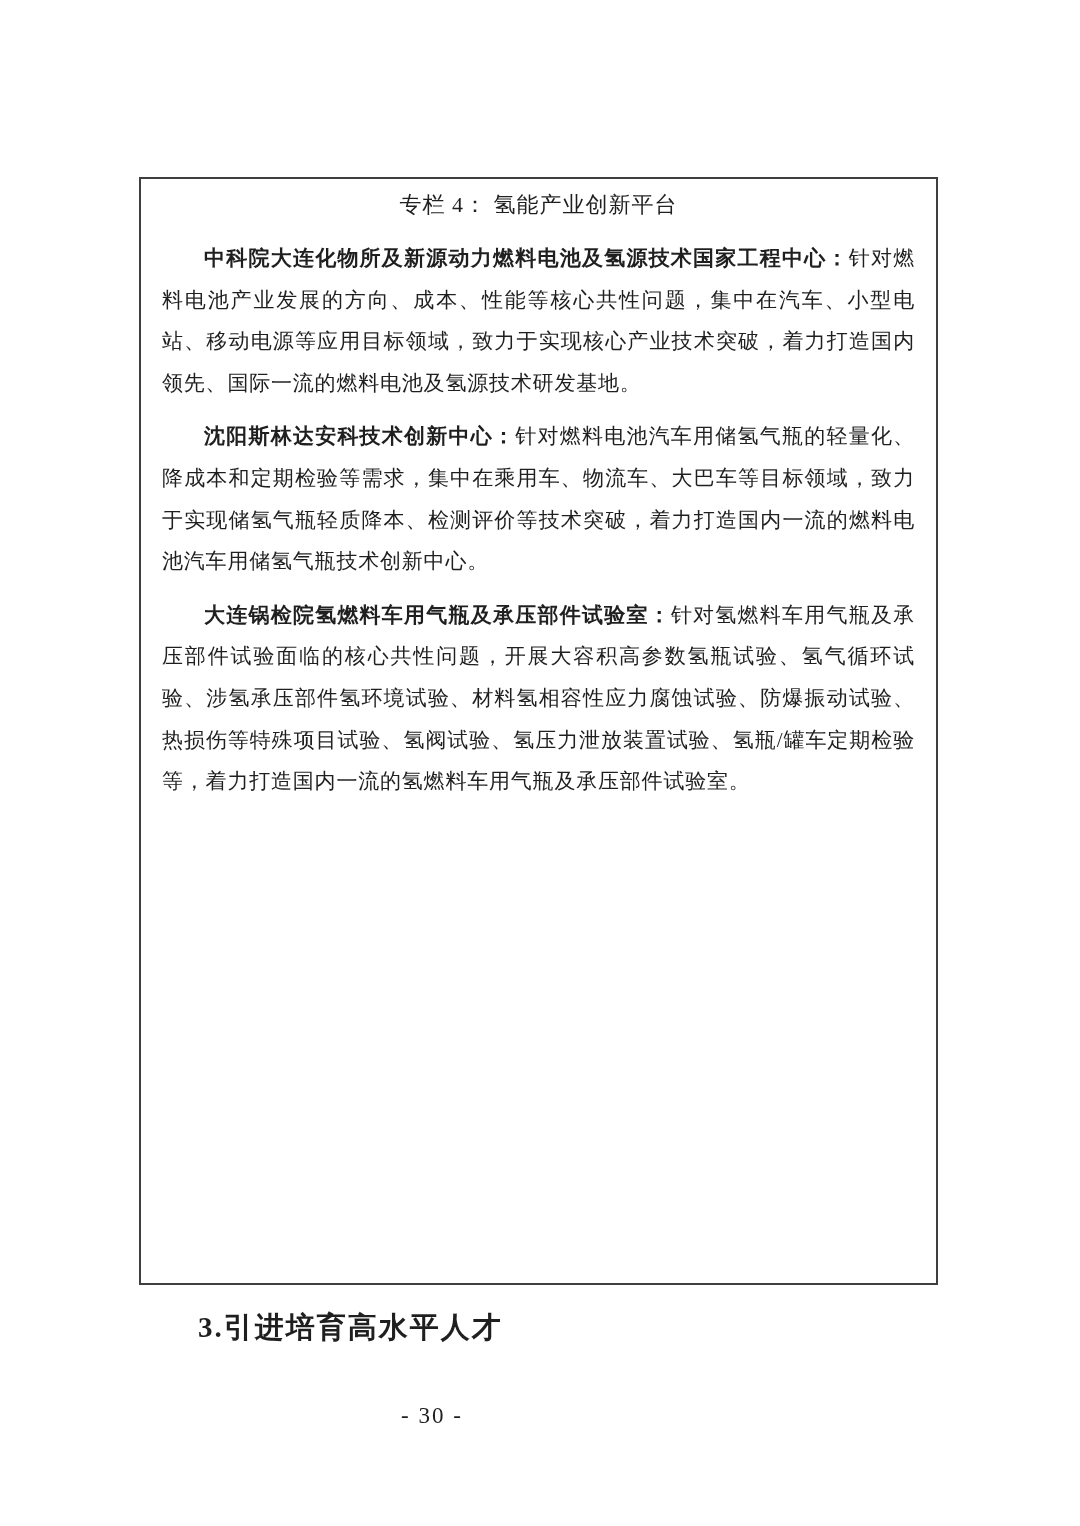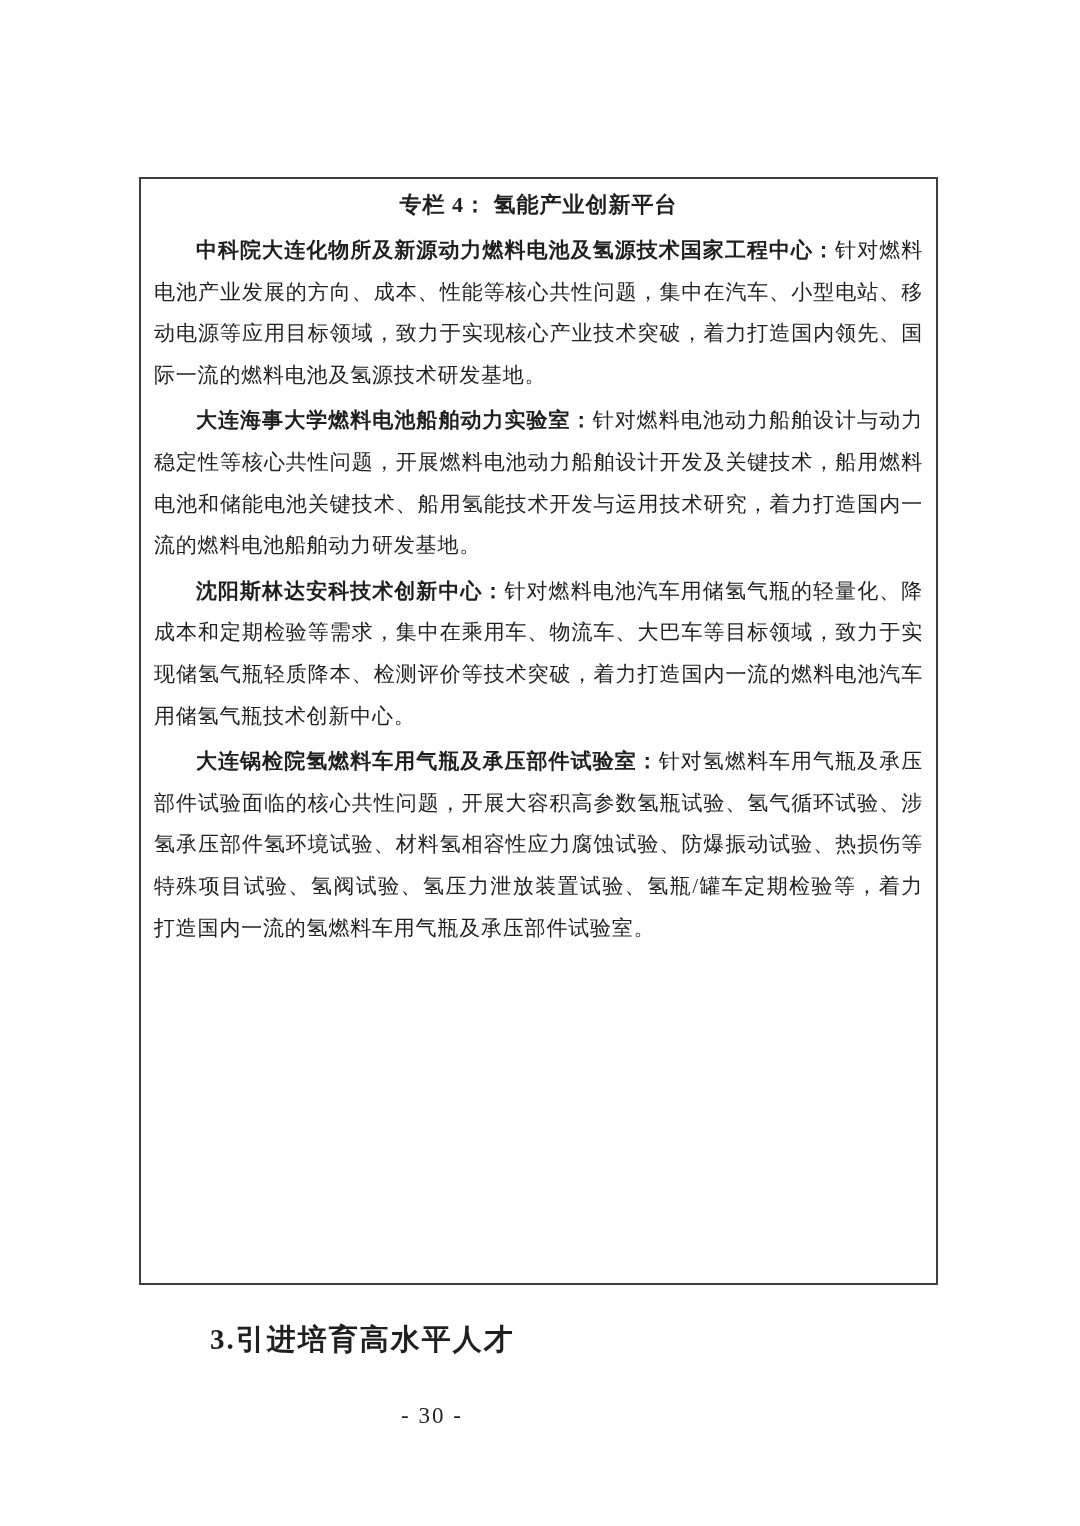--- a/index.html
+++ b/index.html
@@ -21,41 +21,41 @@
     width: 799px;
     height: 1108px;
     box-sizing: border-box;
     border: 2px solid #3f3f3f;
     padding: 5px 9px 8px 9px;
     overflow: hidden;
     background: #ffffff;
   }
   .panel-title {
     text-align: center;
-    font-weight: bold;
+    font-weight: normal;
     font-size: 22px;
     line-height: 42px;
     letter-spacing: 1px;
   }
   .para {
-    margin: 4px;
+    margin: 12px;
     font-size: 21px;
     line-height: 41.6px;
     text-indent: 2em;
     text-align: justify;
     letter-spacing: 0.8px;
   }
   .para .lead {
     font-weight: bold;
   }
   .section-heading {
     position: absolute;
     left: 198px;
     top: 1308px;
-    margin: 12px;
+    margin: 0;
     font-size: 29px;
     font-weight: bold;
     letter-spacing: 2px;
   }
   .page-number {
     position: absolute;
     top: 1403px;
     left: 0;
     width: 864px;
     text-align: center;
@@ -67,21 +67,20 @@
 <body>
 
 <div class="page">
 
   <div class="panel">
     <div class="panel-title">专栏 4： 氢能产业创新平台</div>
 
     <p class="para"><span class="lead">中科院大连化物所及新源动力燃料电池及氢源技术国家工程中心：</span><span>针对燃料电池产业发展的方向、成本、性能等核心共性问题，集中在汽车、小型电站、移动电源等应用目标领域，致力于实现核心产业技术突破，着力打造国内领先、国际一流的燃料电池及氢源技术研发基地。</span></p>
 
 
-    <p class="para"><span class="lead">大连海事大学燃料电池船舶动力实验室：</span><span>针对燃料电池动力船舶设计与动力稳定性等核心共性问题，开展燃料电池动力船舶设计开发及关键技术，船用燃料电池和储能电池关键技术、船用氢能技术开发与运用技术研究，着力打造国内一流的燃料电池船舶动力研发基地。</span></p>
 
     <p class="para"><span class="lead">沈阳斯林达安科技术创新中心：</span><span>针对燃料电池汽车用储氢气瓶的轻量化、降成本和定期检验等需求，集中在乘用车、物流车、大巴车等目标领域，致力于实现储氢气瓶轻质降本、检测评价等技术突破，着力打造国内一流的燃料电池汽车用储氢气瓶技术创新中心。</span></p>
 
     <p class="para"><span class="lead">大连锅检院氢燃料车用气瓶及承压部件试验室：</span><span>针对氢燃料车用气瓶及承压部件试验面临的核心共性问题，开展大容积高参数氢瓶试验、氢气循环试验、涉氢承压部件氢环境试验、材料氢相容性应力腐蚀试验、防爆振动试验、热损伤等特殊项目试验、氢阀试验、氢压力泄放装置试验、氢瓶/罐车定期检验等，着力打造国内一流的氢燃料车用气瓶及承压部件试验室。</span></p>
 
   </div>
 
   <h2 class="section-heading">3.引进培育高水平人才</h2>
 
   <div class="page-number">- 30 -</div>

